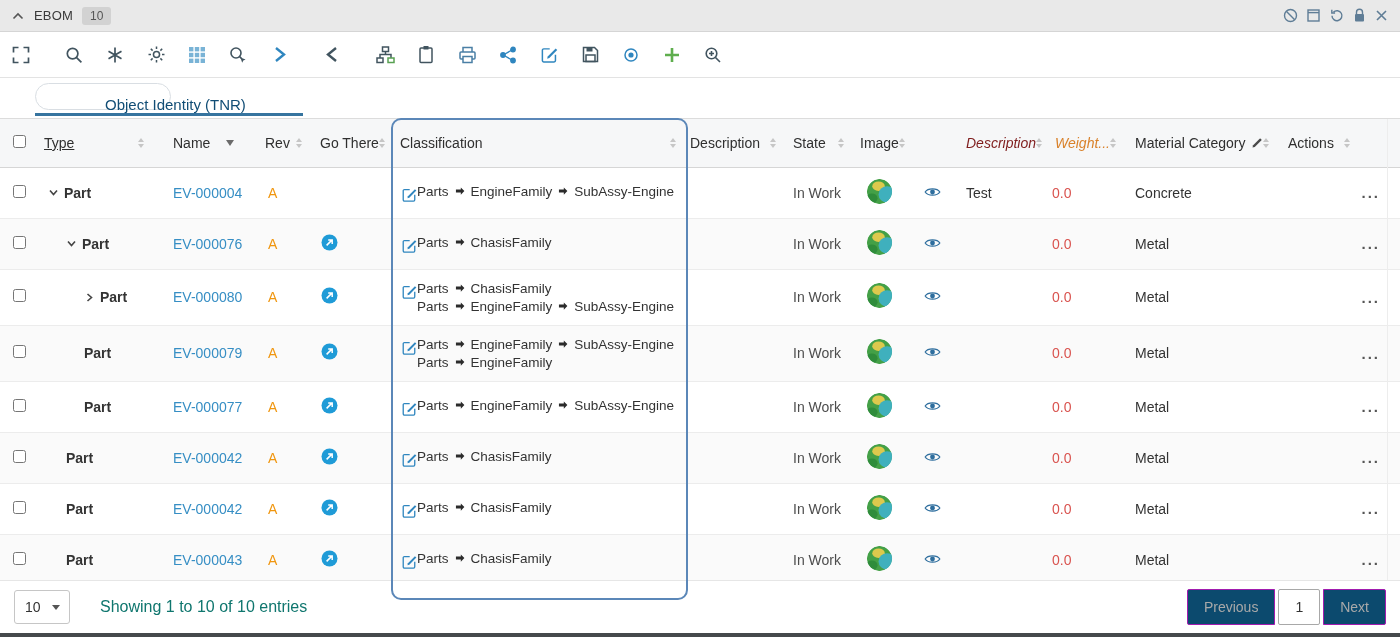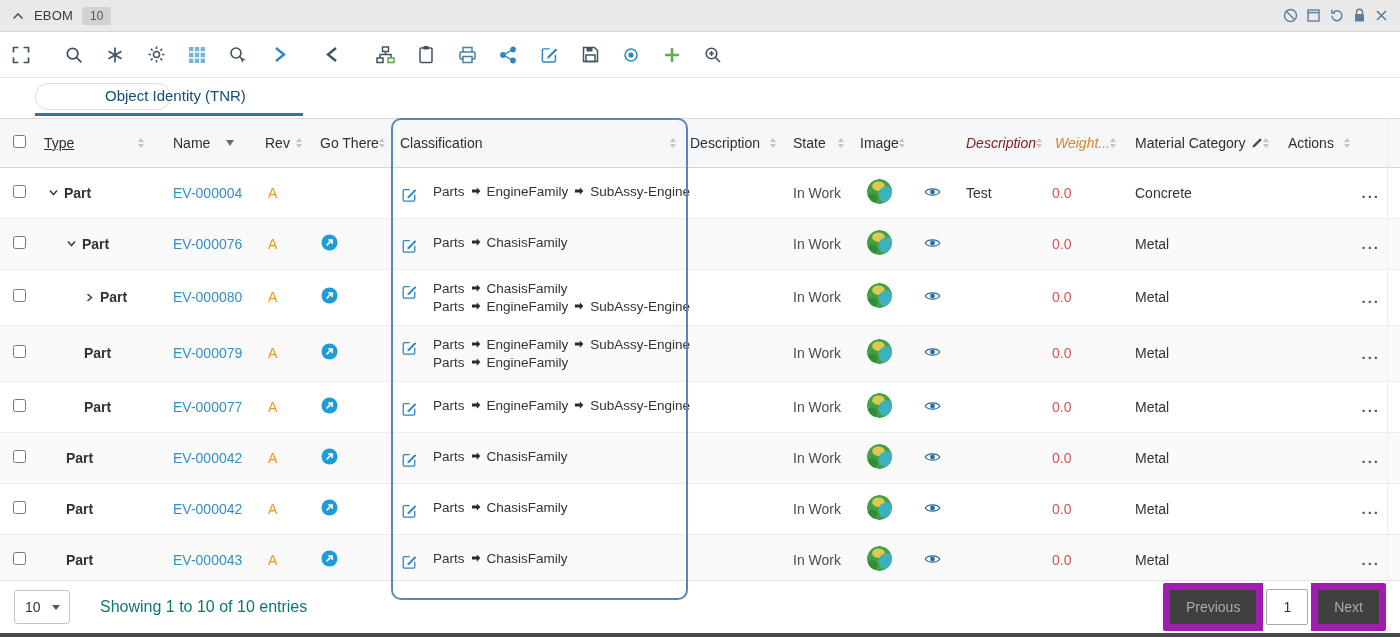--- a/index.html
+++ b/index.html
@@ -15,21 +15,21 @@
   .topbar-right > span { display:flex; cursor:pointer; }
 
   
   .toolbar { height:46px; background:#fff; border-bottom:1px solid #e3e3e3; display:flex; align-items:center; padding:0 10px; gap:19px; }
   .tool { width:22px; height:22px; display:flex; align-items:center; justify-content:center; cursor:pointer; }
   .gap-l { margin-left:12px; }
 
   
   .tabbar { height:40px; position:relative; background:#fff; }
   .ghost-tab { position:absolute; left:35px; top:5px; width:136px; height:27px; border:1px solid #d9dee3; border-radius:14px; }
-  .tab-active { position:absolute; left:105px; top:9px; font-size:15px; color:#114d75; cursor:pointer; white-space:nowrap; }
+  .tab-active { position:absolute; left:105px; top:18px; font-size:15px; color:#114d75; cursor:pointer; white-space:nowrap; }
   .tab-underline { position:absolute; left:35px; top:35px; width:268px; height:3px; background:#36749f; }
 
   
   .table-wrap { height:462px; overflow:hidden; position:relative; border-top:1px solid #dcdcdc; }
   table { width:1400px; border-collapse:collapse; table-layout:fixed; }
   thead th { height:48px; background:#f6f7f8; border-bottom:1px solid #d6d6d6; font-weight:400; font-size:14px; color:#2f2f2f; text-align:left; padding:0; overflow:hidden; }
   .thx { display:flex; align-items:center; height:100%; padding-right:6px; white-space:nowrap; }
   .pl7{padding-left:7px}.pl8{padding-left:8px}.pl10{padding-left:10px}.pl11{padding-left:11px}.pl12{padding-left:12px}.pl15{padding-left:15px}.pl16{padding-left:16px}
   .sort { margin-left:auto; display:inline-flex; flex-direction:column; gap:2px; cursor:pointer; flex:none; }
   .sort i { display:block; width:0; height:0; border-left:3.5px solid transparent; border-right:3.5px solid transparent; }
@@ -49,21 +49,21 @@
   td.td-type { padding-left:0; padding-right:0;font-weight:bold; }
   .type-wrap { display:flex; align-items:center; gap:5px; white-space:nowrap; }
   .expander { display:flex; cursor:pointer; }
   td.td-name { padding-left:7px; }
   .name-link { color:#368ec4; text-decoration:none; cursor:pointer; }
   td.td-rev { padding-left:10px; }
   .rev { color:#f0960f; }
   td.td-go { padding-left:13px; }
   td.td-go span { display:inline-flex; cursor:pointer; }
   td.td-cls { padding:11px 8px 11px 12px; }
-  .cls-cell { display:flex; align-items:flex-start; gap:16px; }
+  .cls-cell { display:flex; align-items:flex-start; gap:0; }
   .cls-edit { margin-top:3px; cursor:pointer; flex:none; display:flex; }
   .cls-lines { display:flex; flex-direction:column; gap:3px; }
   .cls-line { display:flex; align-items:center; gap:6px; font-size:13.5px; color:#333; white-space:nowrap; }
   .arrow { display:flex; }
   td.td-state { padding-left:11px; color:#4d4d4d; }
   td.td-img { text-align:center; padding:10px 0; }
   td.td-img span { display:inline-flex; cursor:pointer; }
   td.td-eye { text-align:center; }
   td.td-eye span { display:inline-flex; cursor:pointer; }
   td.td-desc { padding-left:10px; }
@@ -76,21 +76,21 @@
 
   
   .col-highlight { position:absolute; left:391px; top:118px; width:297px; height:482px; border:2px solid #5b87b8; border-radius:10px; pointer-events:none; z-index:40; }
 
   
   .footer { height:53px; display:flex; align-items:center; padding:0 14px; background:#fff; border-top:1px solid #e6e6e6; position:relative; }
   .page-size { width:56px; height:34px; border:1px solid #c6c6c6; border-radius:3px; display:flex; align-items:center; justify-content:space-between; padding:0 9px 0 10px; font-size:14px; cursor:pointer; background:#fff; }
   .caret-down-sm { width:0; height:0; border-left:4px solid transparent; border-right:4px solid transparent; border-top:5px solid #555; }
   .showing { margin-left:30px; font-size:16px; color:#0f766e; }
   .pagination { margin-left:auto; display:flex; align-items:center; }
-  .page-btn { font-family:inherit; font-size:14px; padding:9px 16px; background:#404040; border:7px solid #a21caf; color:#a9a9a9; cursor:default; }
+  .page-btn { font-family:inherit; font-size:14px; padding:9px 16px; background:#0c4a6e; border:1px solid #a21caf; color:#a9a9a9; cursor:default; }
   .page-btn.current { background:#fff; border:1px solid #a8a8a8; color:#333; margin:0 3px; border-radius:2px; cursor:pointer; }
   .prev { border-radius:2px 0 0 2px; }
   .next { border-radius:0 2px 2px 0; }
   .bottom-edge { height:4px; background:#45494c; }
 </style>
 </head>
 <body>
 
 <svg width="0" height="0" style="position:absolute">
     <defs>

